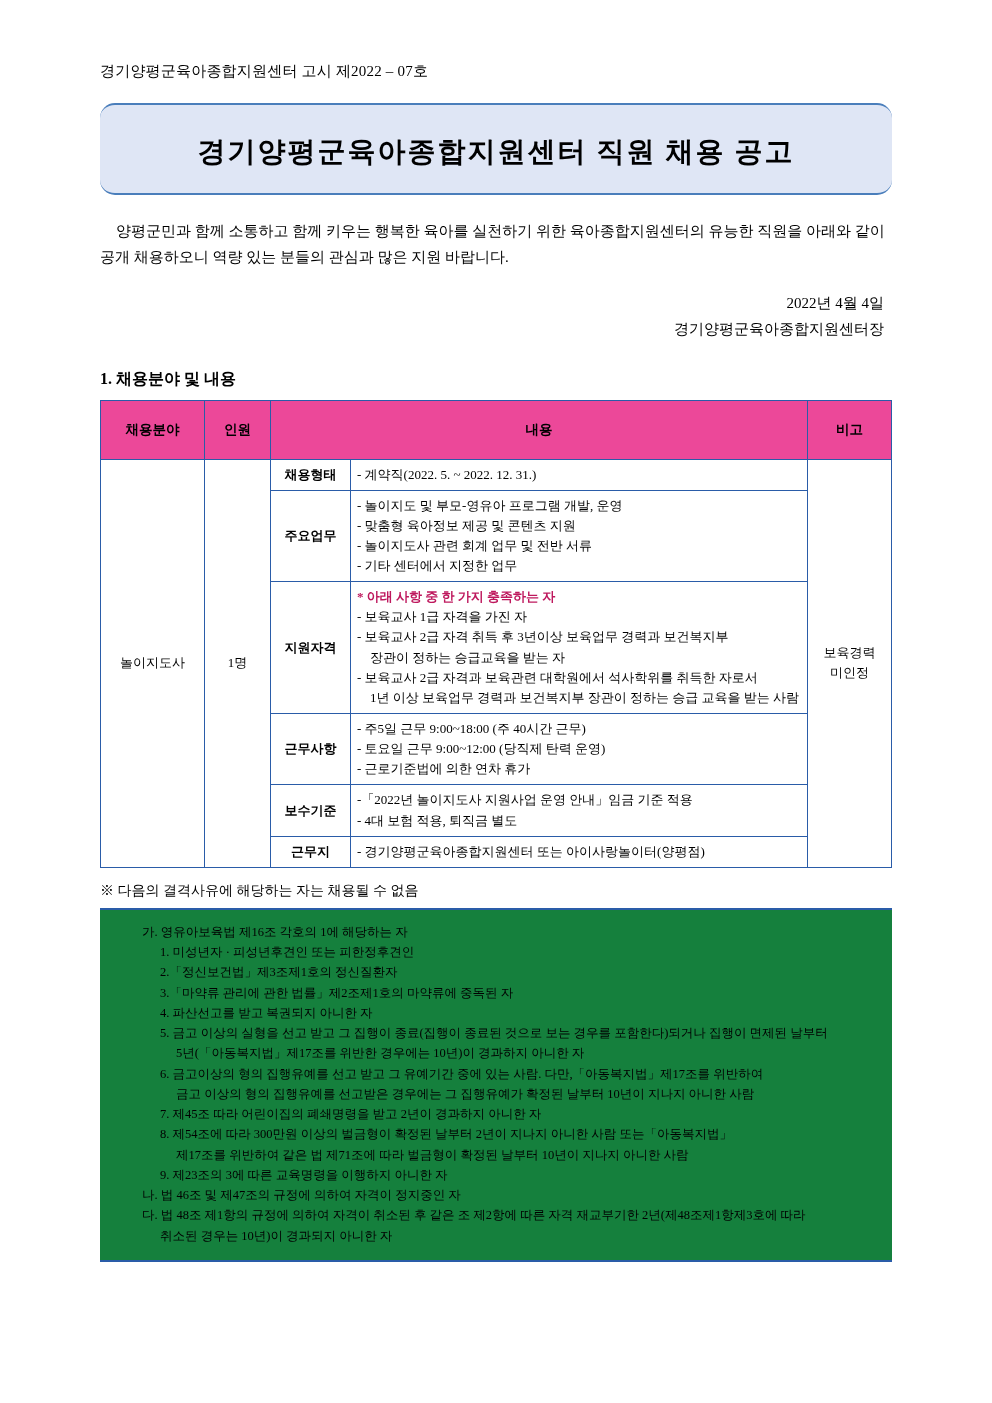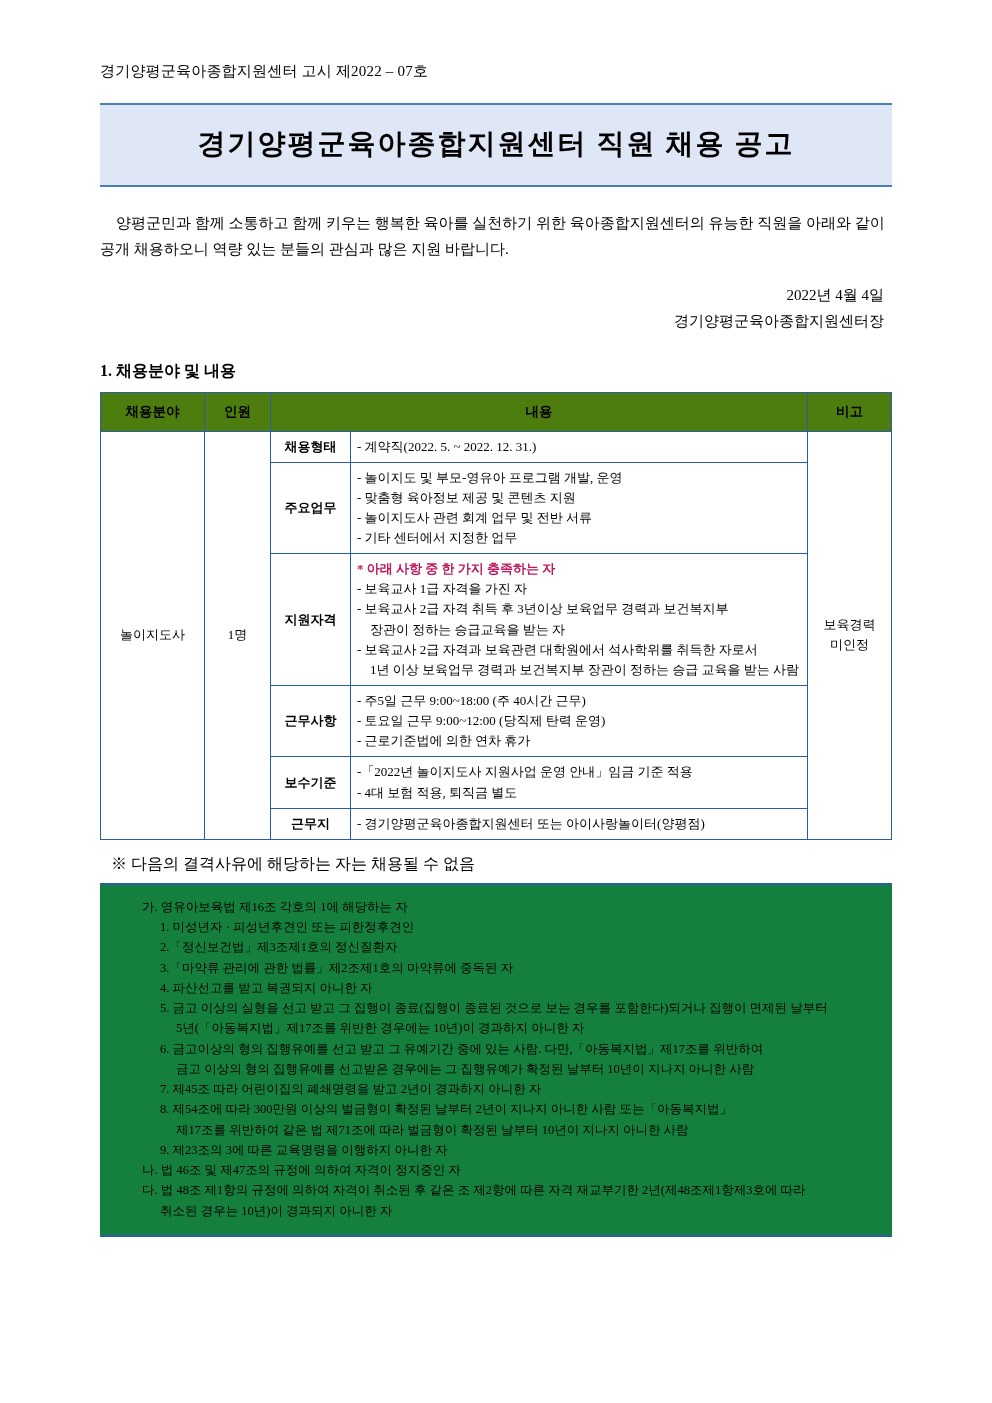--- a/index.html
+++ b/index.html
@@ -25,23 +25,24 @@
   .notice-number {
     font-size: 15px;
     letter-spacing: 0.2px;
     margin-bottom: 22px;
     white-space: nowrap;
   }
   .title-block {
     border-top: 2px solid #4a7ebb;
     border-bottom: 2px solid #4a7ebb;
     background: #dfe6f5;
-    padding: 20px 0 22px 0;
+    padding: 28px 0 22px 0;
     text-align: center;
     margin-bottom: 24px;
+    border-radius: 15px;
   }
   .title-block .main-title {
     font-size: 28px;
     font-weight: bold;
     letter-spacing: 2px;
     color: #000;
   }
   .intro {
     font-size: 15px;
     line-height: 1.7;
@@ -59,25 +60,25 @@
     font-weight: bold;
     margin: 26px 0 10px 0;
   }
   table.main-table {
     width: 100%;
     border-collapse: collapse;
     font-size: 13px;
     table-layout: fixed;
   }
   table.main-table th {
-    background: #4d7c0f;
+    background: #ec4899;
     border: 1px solid #2a5ca8;
     font-weight: bold;
     text-align: center;
-    padding: 10px 2px;
+    padding: 20px 2px;
     font-size: 13.5px;
   }
   table.main-table td {
     border: 1px solid #2a5ca8;
     padding: 5px 6px;
     vertical-align: middle;
     line-height: 1.55;
   }
   td.cell-center {
     text-align: center;
@@ -96,22 +97,22 @@
     white-space: nowrap;
   }
   .star-line {
     color: #be185d;
     font-weight: bold;
   }
   .indent {
     padding-left: 13px;
   }
   .note-line {
-    font-size: 16px;
-    margin: 14px 0 8px 11px;
+    font-size: 14px;
+    margin: 14px 0 8px 0;
   }
   .disq-box {
     border-top: 2px solid #2a5ca8;
     border-bottom: 2px solid #2a5ca8;
     background: #15803d;
     padding: 12px 16px 14px 16px;
     font-size: 12.5px;
     line-height: 1.62;
   }
   .disq-box .lv1 {

